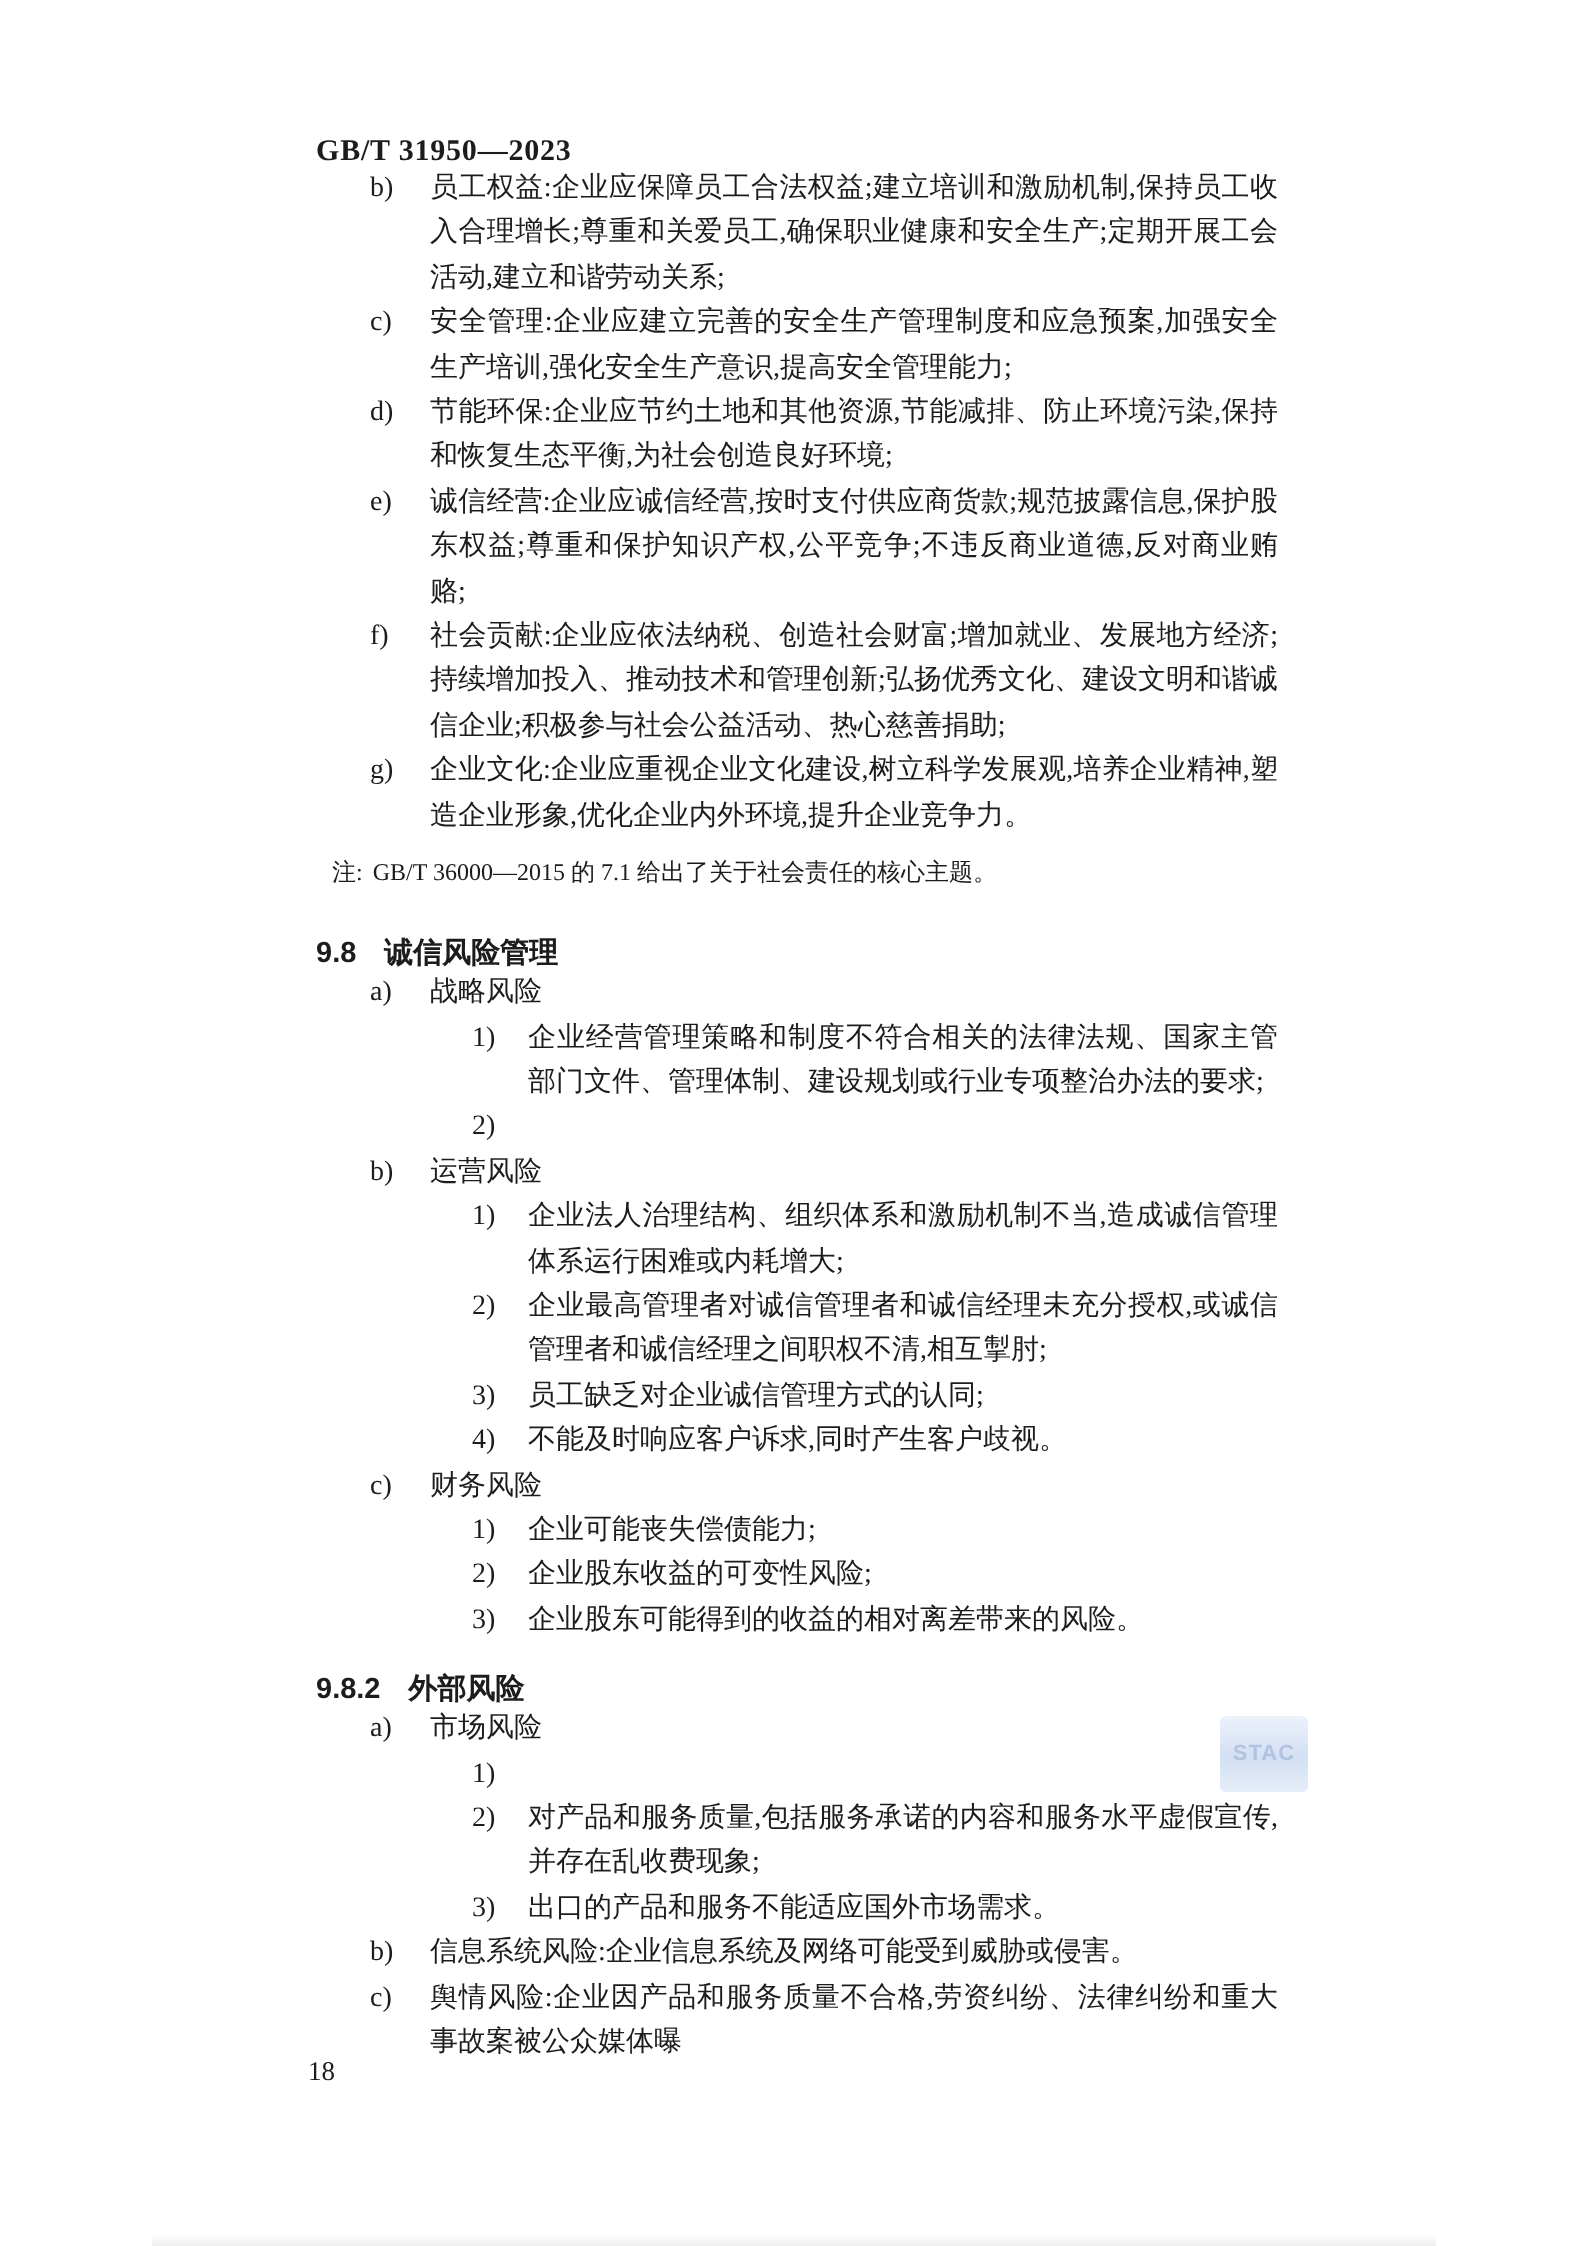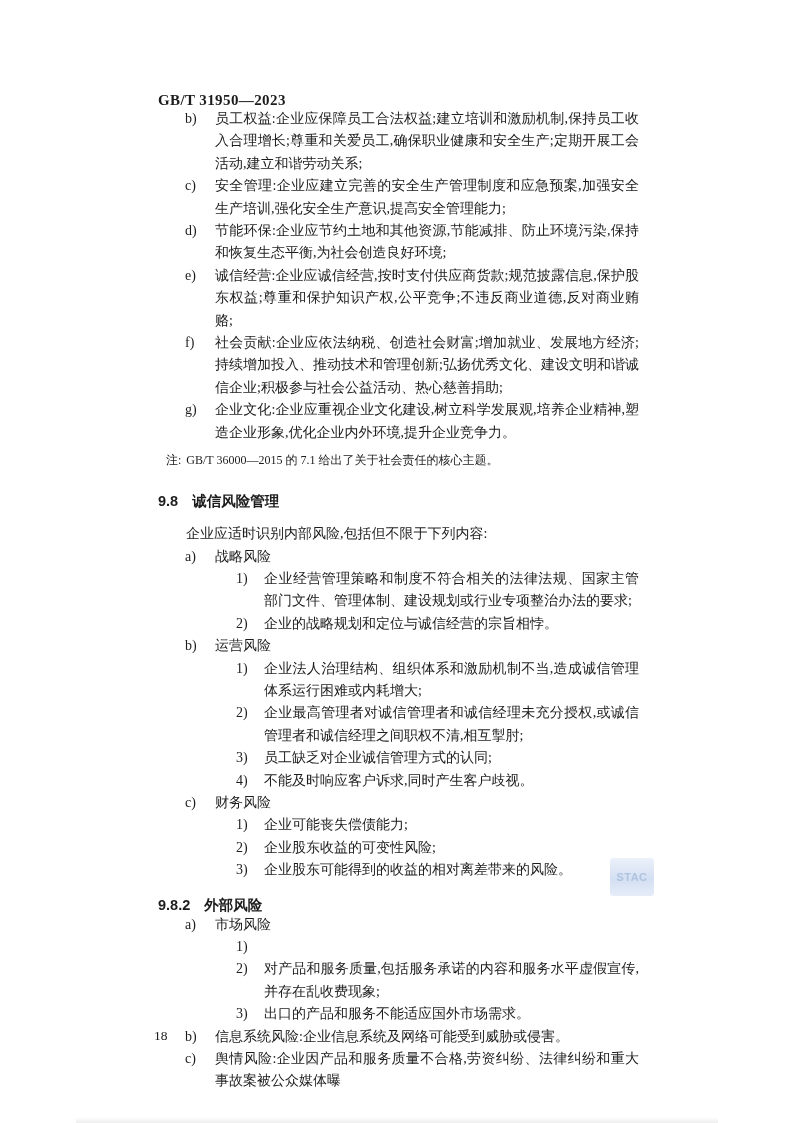--- a/index.html
+++ b/index.html
@@ -2,21 +2,21 @@
 <html><head>
 <meta charset="utf-8">
 <style>
   html,body { margin:0; padding:0; background:#ffffff; }
   .page {
     position:relative;
     width:642px; height:1123px;
     margin:0 auto;
     background:#ffffff;
     box-sizing:border-box;
-    padding:92px 79px 0 82px;
+    padding:68px 79px 0 82px;
     font-family:"Liberation Serif","DejaVu Serif",serif;
     color:#1c1c1c;
     overflow:hidden;
   }
   .doc-header {
     font-size:15px; font-weight:bold; line-height:16px; letter-spacing:0.4px;
   }
   .body-text { font-size:14px; line-height:22.4px; }
 
   .cont-line { margin-top:17px; margin-left:57px; }
@@ -100,33 +100,31 @@
 
     <div class="note">
       <span class="note-prefix">注:</span><span>GB/T 36000—2015 的 7.1 给出了关于社会责任的核心主题。</span>
     </div>
 
     <div class="h2">
       <span class="hnum">9.8</span><span>诚信风险管理</span>
     </div>
 
 
-    <div class="para">企业应适时识别内部风险,包括但不限于下列内容:</div>
 
     <div class="l1">
       <span class="lbl">a)</span>
       <span class="txt">战略风险</span>
     </div>
     <div class="l2">
       <span class="lbl">1)</span>
       <span class="txt">企业经营管理策略和制度不符合相关的法律法规、国家主管部门文件、管理体制、建设规划或行业专项整治办法的要求;</span>
     </div>
     <div class="l2">
       <span class="lbl">2)</span>
-      <span class="txt">企业的战略规划和定位与诚信经营的宗旨相悖。</span>
     </div>
 
     <div class="l1">
       <span class="lbl">b)</span>
       <span class="txt">运营风险</span>
     </div>
     <div class="l2">
       <span class="lbl">1)</span>
       <span class="txt">企业法人治理结构、组织体系和激励机制不当,造成诚信管理体系运行困难或内耗增大;</span>
     </div>

